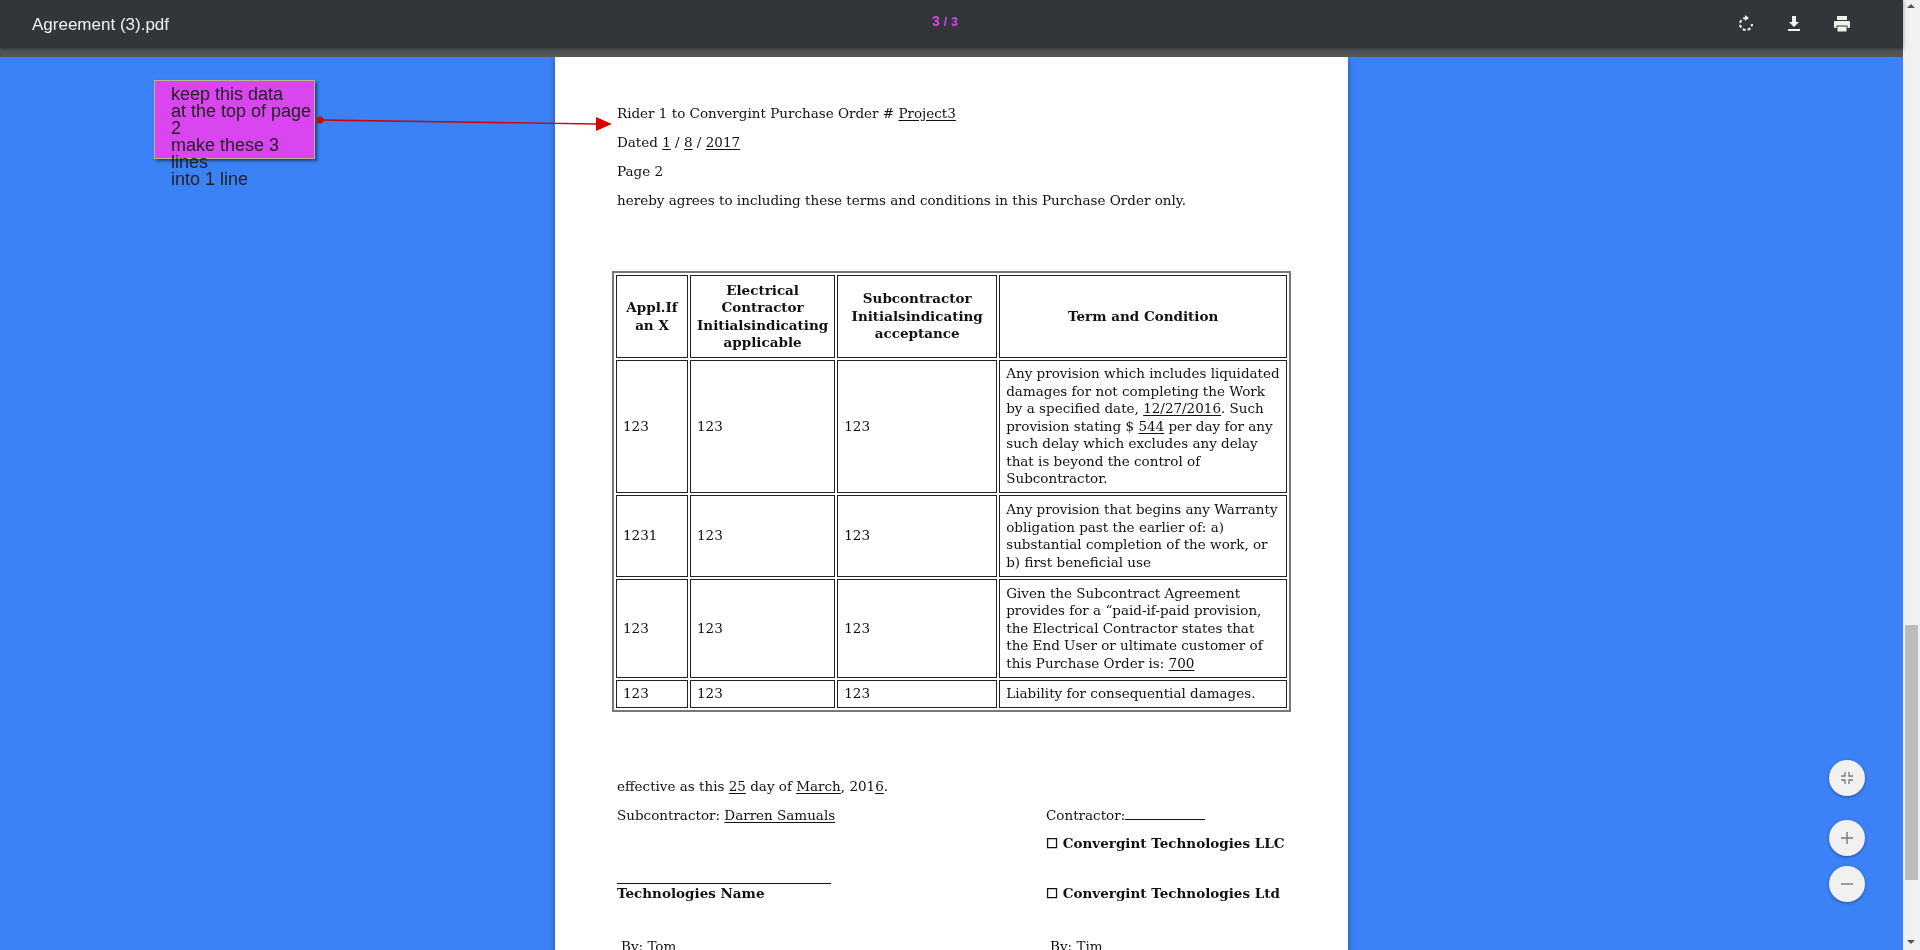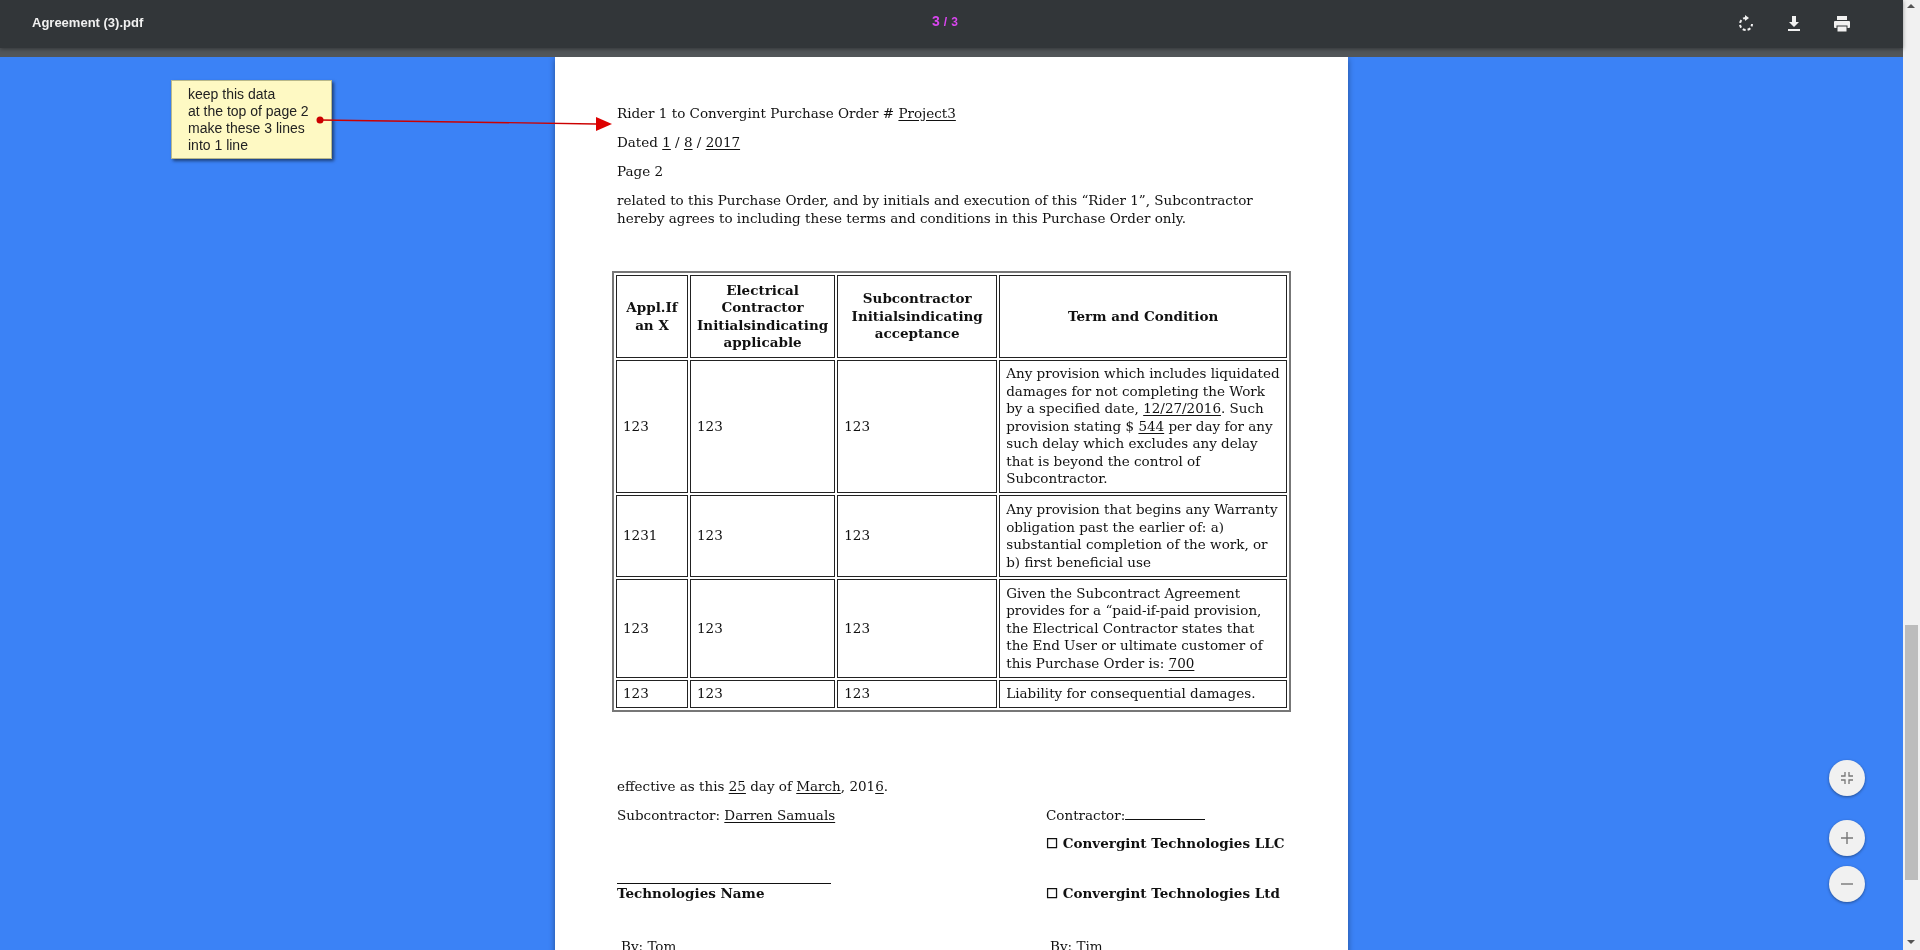--- a/index.html
+++ b/index.html
@@ -1,30 +1,30 @@
 <!DOCTYPE html>
 <html><head>
 <meta charset="utf-8">
 <style>
   * { box-sizing: border-box; margin: 0; padding: 0; }
   html, body { width: 1920px; height: 950px; overflow: hidden; background: #525659; font-family: "Liberation Sans", sans-serif; }
   .toolbar { position: absolute; left: 0; top: 0; width: 1903px; height: 48px; background: #323639; box-shadow: 0 1px 4px rgba(0,0,0,0.4); z-index: 5; color: #f1f1f1; }
-  .toolbar .title { position: absolute; left: 32px; top: 15px; font-size: 13px; font-weight: bold; color: #f1f1f1; }
+  .toolbar .title { position: absolute; left: 32px; top: 15px; font-size: 17px; font-weight: normal; color: #f1f1f1; }
   .toolbar .pages { position: absolute; left: 932px; top: 13px; font-size: 14px; font-weight: bold; color: #d946ef; }
   .toolbar .pages .sep { font-size: 12px; margin: 0 4px; }
   .toolbar .pages .total { font-size: 12px; }
   .tb-icon { position: absolute; top: 12px; width: 24px; height: 24px; cursor: pointer; }
   .viewer { position: absolute; left: 0; top: 57px; width: 1903px; height: 902px; background: #3b82f6; overflow: hidden; }
   .page { position: absolute; left: 555px; top: 0; width: 793px; height: 920px; background: #fff; box-shadow: 0 2px 6px rgba(0,0,0,0.4); font-family: "DejaVu Serif", serif; color: #111; font-size: 13.5px; }
   .p { position: absolute; left: 62px; line-height: 17.5px; }
   .u { text-decoration: underline; text-underline-offset: 2px; }
   .doc-table { position: absolute; left: 57px; top: 214px; width: 679px; border-collapse: separate; border-spacing: 2px; border: 2px solid #777; }
   .doc-table td, .doc-table th { border: 1.5px solid #222; padding: 3px 6px; vertical-align: middle; font-size: 13.5px; line-height: 17.5px; }
   .doc-table th { font-weight: bold; text-align: center; }
-  .note { position: absolute; left: 171px; top: 80px; width: 161px; height: 79px; background: #fef9c3; border: 1px solid #b8b88a; box-shadow: 2px 2px 3px rgba(0,0,0,0.5); font-family: "Liberation Sans", sans-serif; font-size: 14px; line-height: 17px; padding: 5px 0 0 16px; color: #222; z-index: 3; }
+  .note { position: absolute; left: 154px; top: 80px; width: 161px; height: 79px; background: #d946ef; border: 1px solid #b8b88a; box-shadow: 2px 2px 3px rgba(0,0,0,0.5); font-family: "Liberation Sans", sans-serif; font-size: 18px; line-height: 17px; padding: 5px 0 0 16px; color: #222; z-index: 3; }
   .arrow { position: absolute; left: 0; top: 0; z-index: 4; }
   .fab { position: absolute; left: 1829px; width: 36px; height: 36px; border-radius: 50%; background: #f1f1f1; box-shadow: 0 1px 3px rgba(0,0,0,0.4); display: flex; align-items: center; justify-content: center; cursor: pointer; z-index: 4; }
   .scrollbar { position: absolute; left: 1903px; top: 0; width: 17px; height: 950px; background: #f1f1f1; }
   .scroll-thumb { position: absolute; left: 2px; top: 625px; width: 13px; height: 255px; background: #bcbcbc; }
   .sarrow { position: absolute; left: 4px; width: 0; height: 0; border-left: 4.5px solid transparent; border-right: 4.5px solid transparent; }
 </style>
 </head>
 <body>
 
 <div class="toolbar">
@@ -52,21 +52,20 @@
       </svg>
   </span>
 </div>
 
 <div class="viewer">
   <div class="page">
     <div class="p" style="top:48px"><span>Rider 1 to Convergint Purchase Order # </span><span class="u">Project3</span></div>
     <div class="p" style="top:77px"><span>Dated </span><span class="u">1</span><span> / </span><span class="u">8</span><span> / </span><span class="u">2017</span></div>
     <div class="p" style="top:106px">Page 2</div>
     <div class="p" style="top:135px; width:680px">
-        <div>related to this Purchase Order, and by initials and execution of this “Rider 1”, Subcontractor</div>
         <div>hereby agrees to including these terms and conditions in this Purchase Order only.</div>
     </div>
 
     <table class="doc-table">
       <tbody>
           <tr style="height:83px">
         <th style="width:72px">Appl.If an X</th>
         <th style="width:144px">Electrical Contractor Initialsindicating applicable</th>
         <th style="width:160px">Subcontractor Initialsindicating acceptance</th>
         <th>Term and Condition</th>

